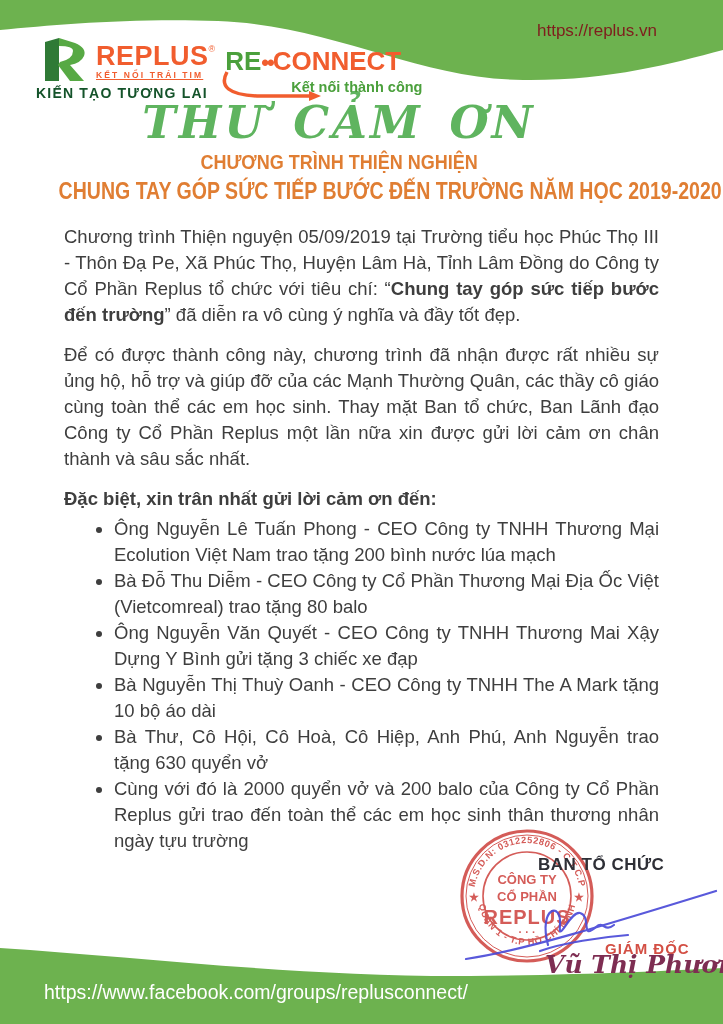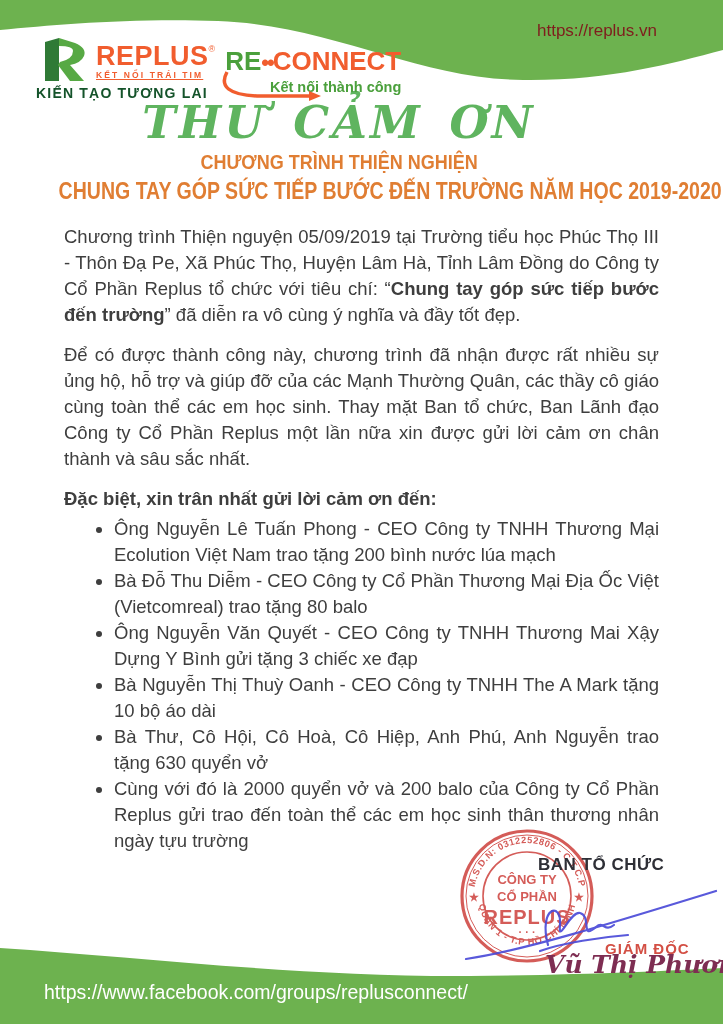--- a/index.html
+++ b/index.html
@@ -18,26 +18,26 @@
   
   .logos { position:absolute; top:34px; left:36px; z-index:3; display:flex; align-items:flex-start; }
   .replus-logo { display:flex; flex-direction:column; }
   .replus-top { display:flex; align-items:flex-start; }
   .r-mark { width:56px; height:48px; }
   .replus-words { margin-left:4px; margin-top:10px; }
   .replus-name { color:#f15d2e; font-size:27px; font-weight:700; line-height:24px; letter-spacing:0.5px; }
   .reg-mark { color:#f15d2e; font-size:9px; vertical-align:top; }
   .replus-small { color:#f15d2e; font-size:8.5px; font-weight:700; letter-spacing:2.1px; margin-top:1px;text-decoration:underline; }
   .replus-tagline { color:#14532a; font-size:14px; font-weight:700; letter-spacing:1.2px; margin-top:3px; }
-  .reconnect-logo { position:relative; margin-left:10px; margin-top:14px;text-align:right; }
+  .reconnect-logo { position:relative; margin-left:10px; margin-top:14px; }
   .reconnect-row { font-size:26px; font-weight:700; line-height:26px; white-space:nowrap; }
   .rc-re { color:#4ba03c; }
   .rc-dots { color:#f15d2e; letter-spacing:-2px; font-size:22px; }
   .rc-connect { color:#f15d2e; }
-  .rc-tagline { color:#4ba03c; font-size:14.5px; font-weight:700; margin-left:44px; margin-top:3px; }
+  .rc-tagline { color:#4ba03c; font-size:14.5px; font-weight:700; margin-left:66px; margin-top:3px; }
   .rc-arrow { position:absolute; left:-10px; top:22px; }
   
   .title-block { position:absolute; top:98px; left:0; width:678px; text-align:center; z-index:2; }
   .title-script {
     font-family:"DejaVu Serif", serif; font-style:italic; font-weight:700;
     font-size:45px; line-height:50px; color:#5fb45f; letter-spacing:3px; word-spacing:8px;
   }
   .title-sub1, .title-sub2 { color:#e07e33; font-weight:700; white-space:nowrap; }
   .title-sub1 { font-size:20px; line-height:27px; margin-top:1px; }
   .title-sub1 > span, .title-sub2 > span { display:inline-block; transform:scaleX(0.9); transform-origin:center; }

